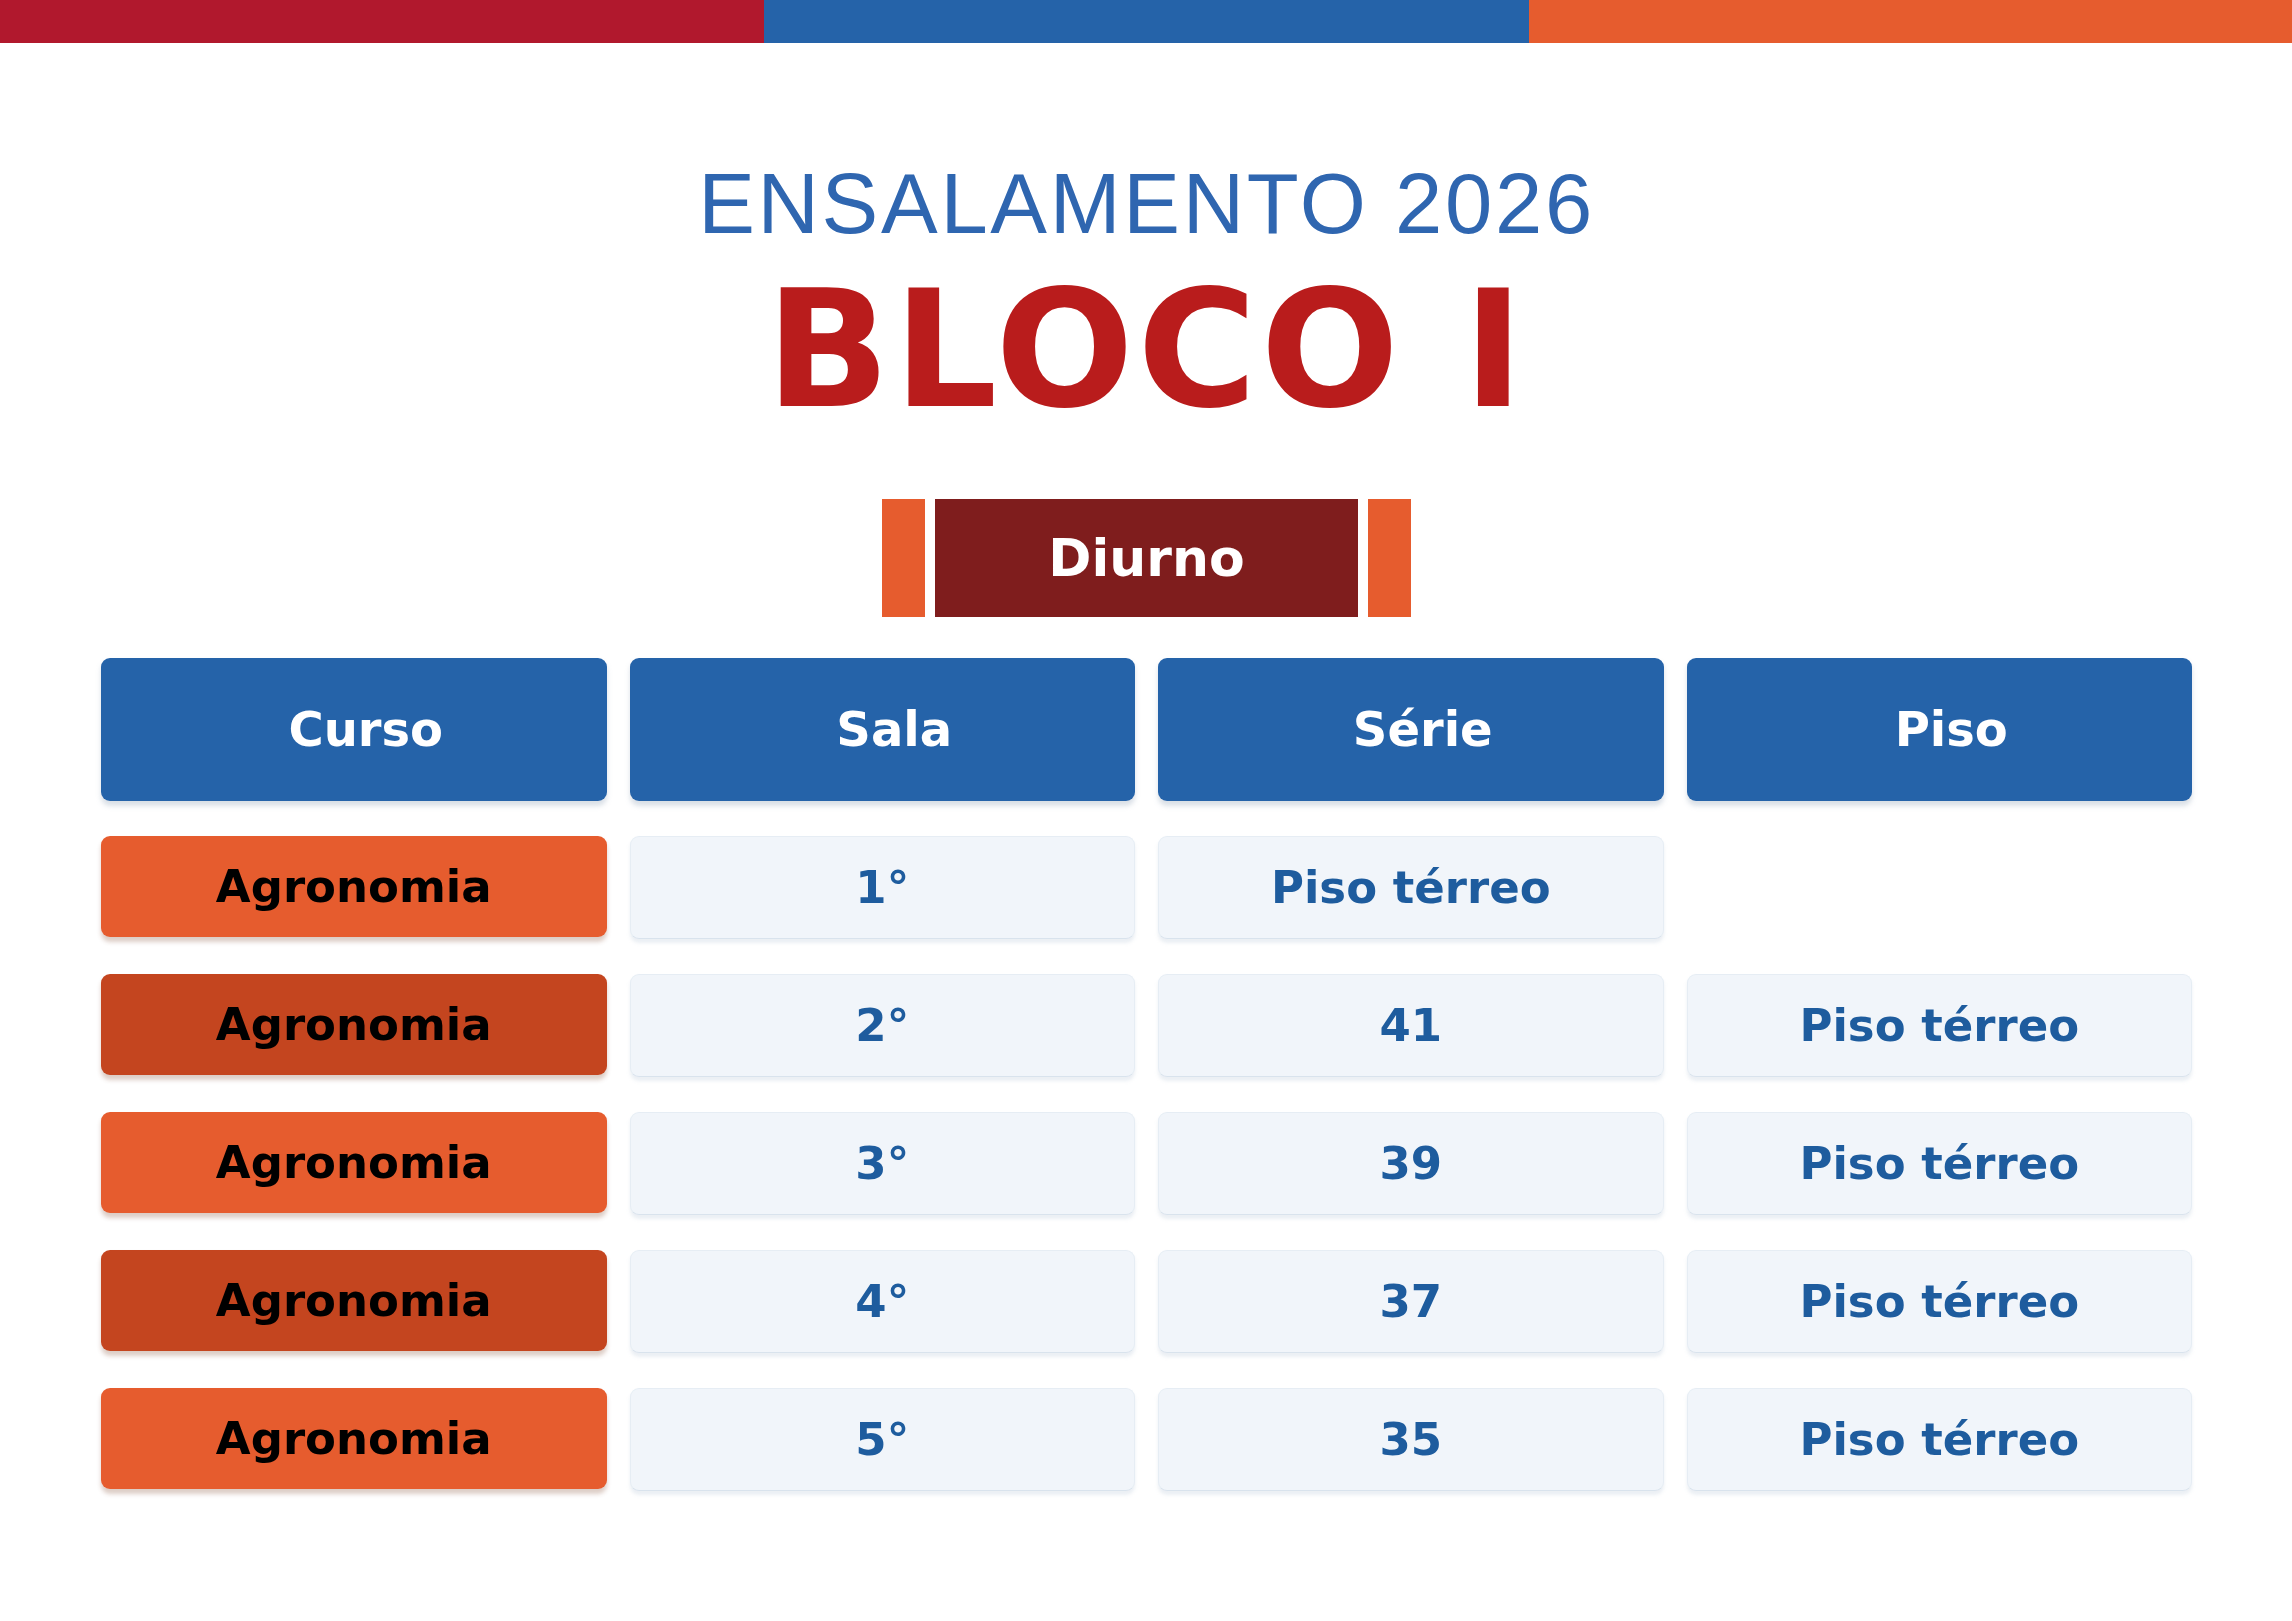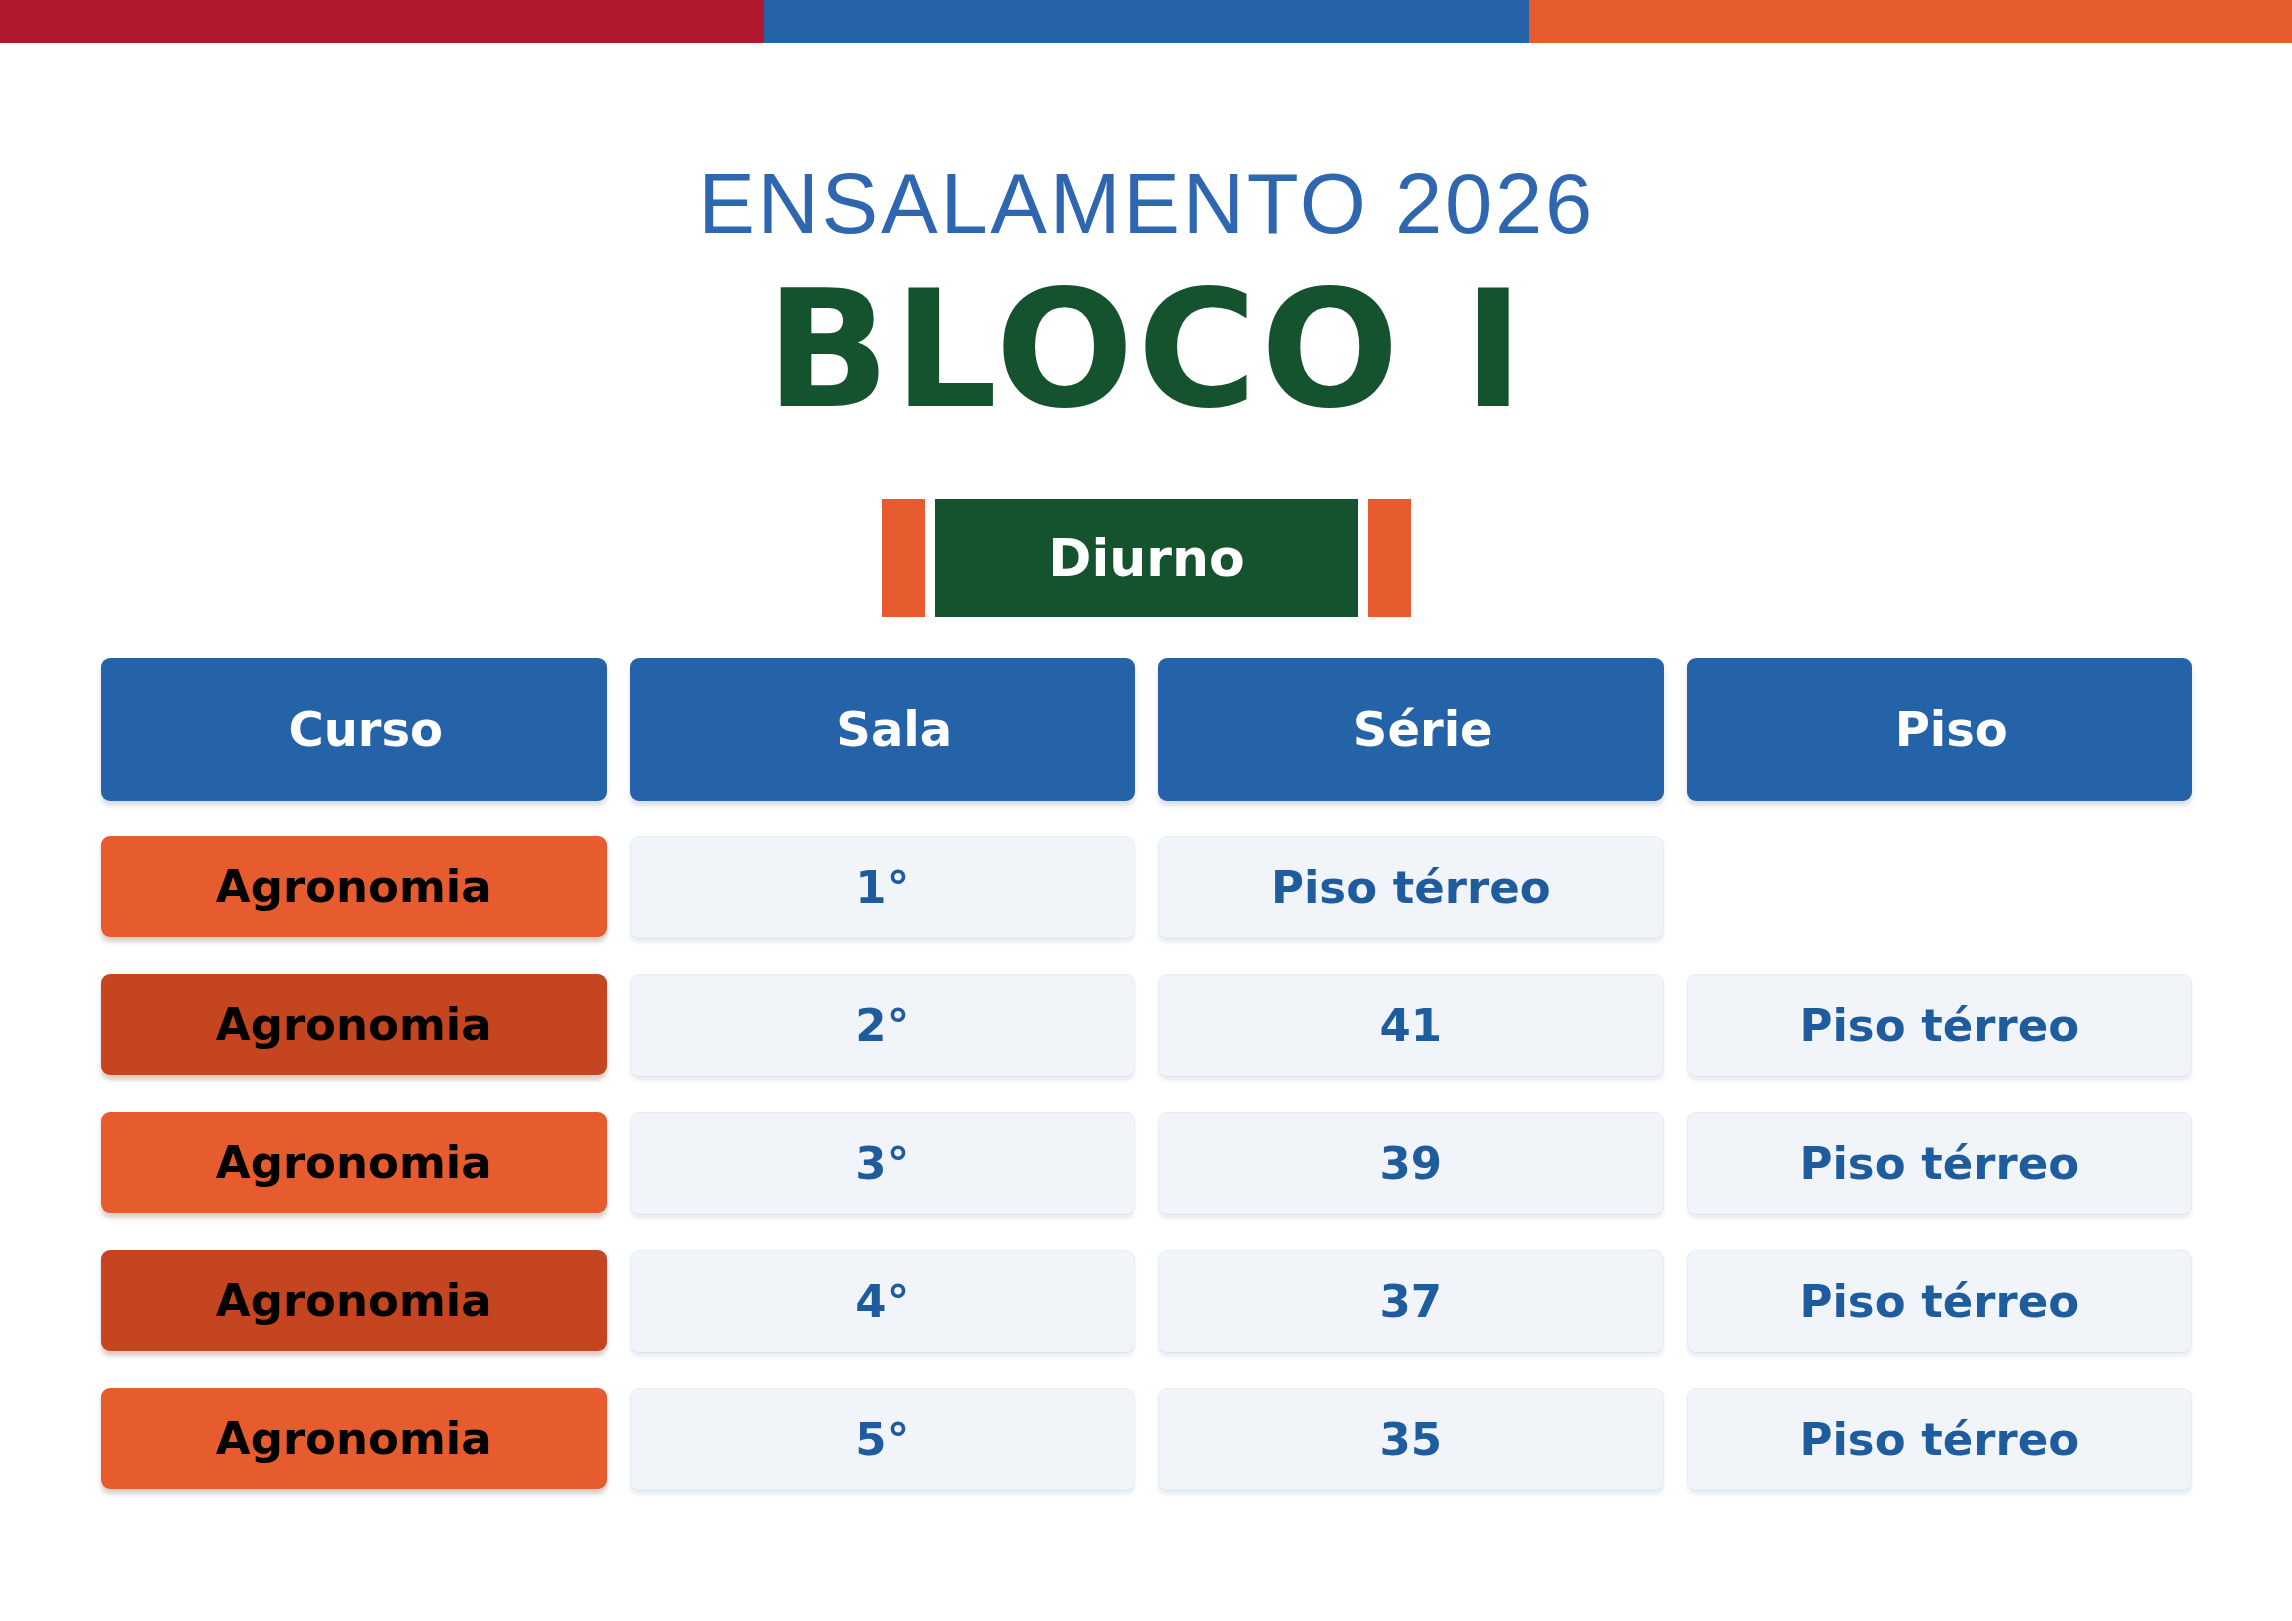--- a/index.html
+++ b/index.html
@@ -25,31 +25,31 @@
     font-weight:400;
     letter-spacing:2.7px;
     color:#2F66B0;
   }
   .main-title{
     margin-top:21.5px;
     font-family:"DejaVu Sans", sans-serif;
     font-size:163px;line-height:1;
     font-weight:bold;
     letter-spacing:3.6px;
-    color:#14532d;
+    color:#b91c1c;
   }
 
   
   .badge{
     margin-top:68px;
     display:flex;justify-content:center;align-items:center;gap:9.9px;
   }
   .badge .accent{width:43px;height:118px;background:#E65C2E;}
   .badge .pill{
-    width:423px;height:118px;background:#14532d;
+    width:423px;height:118px;background:#7f1d1d;
     display:flex;align-items:center;justify-content:center;
     font-family:"DejaVu Sans", sans-serif;
     font-weight:bold;font-size:52px;color:#ffffff;
   }
 
   
   .table{
     margin:41px 101px 0 101px;
     display:flex;flex-direction:column;gap:35px;
   }

